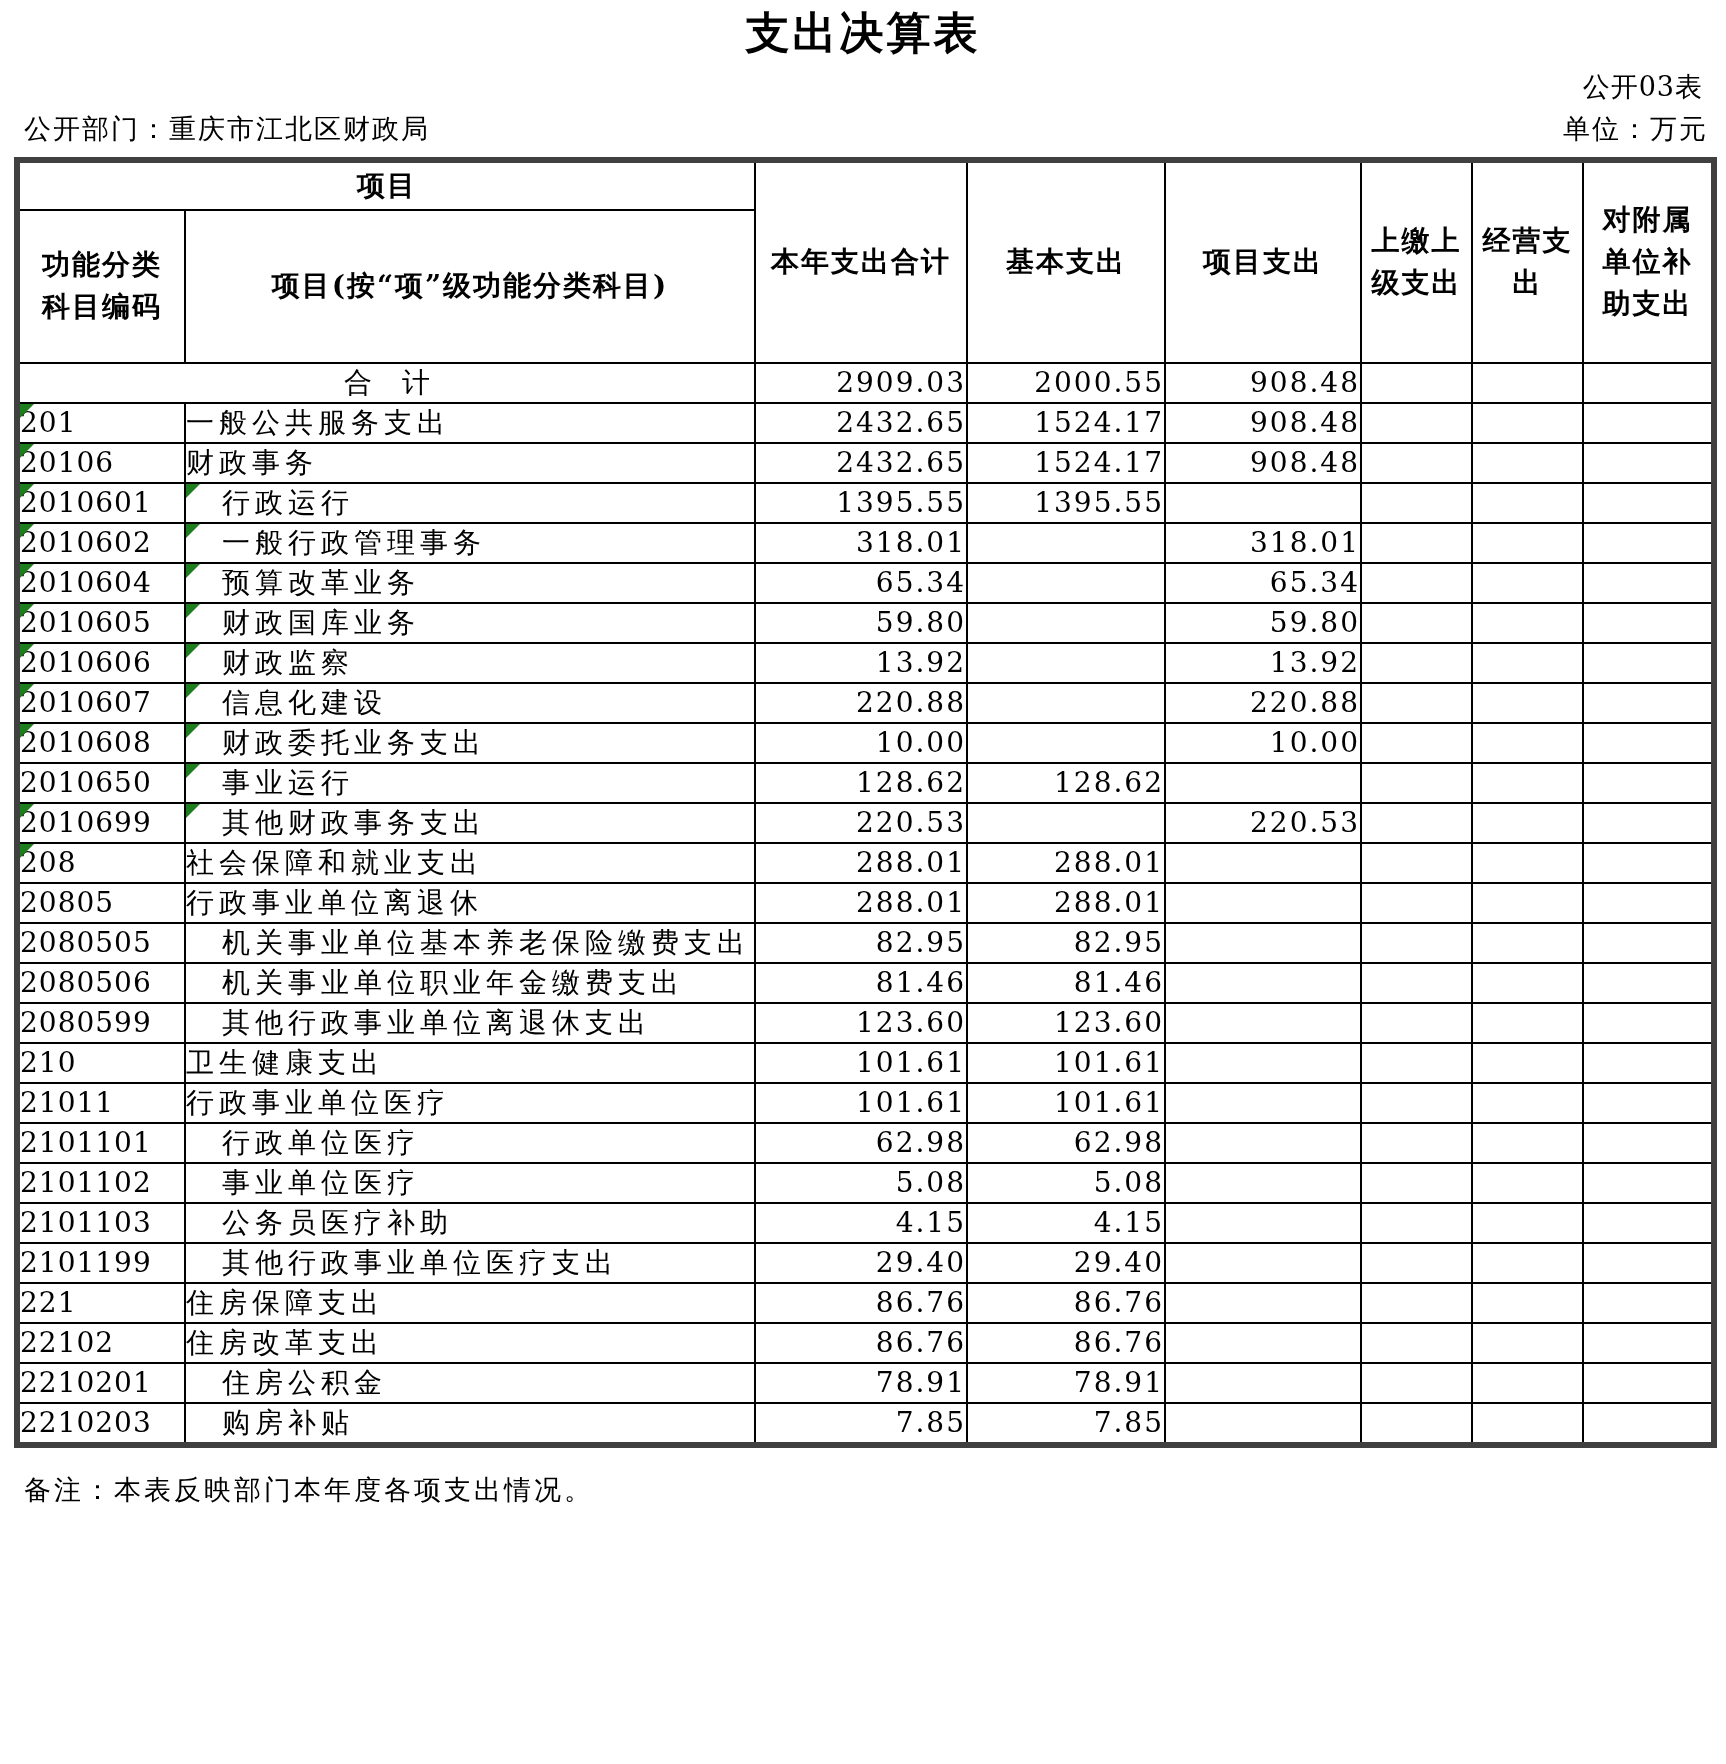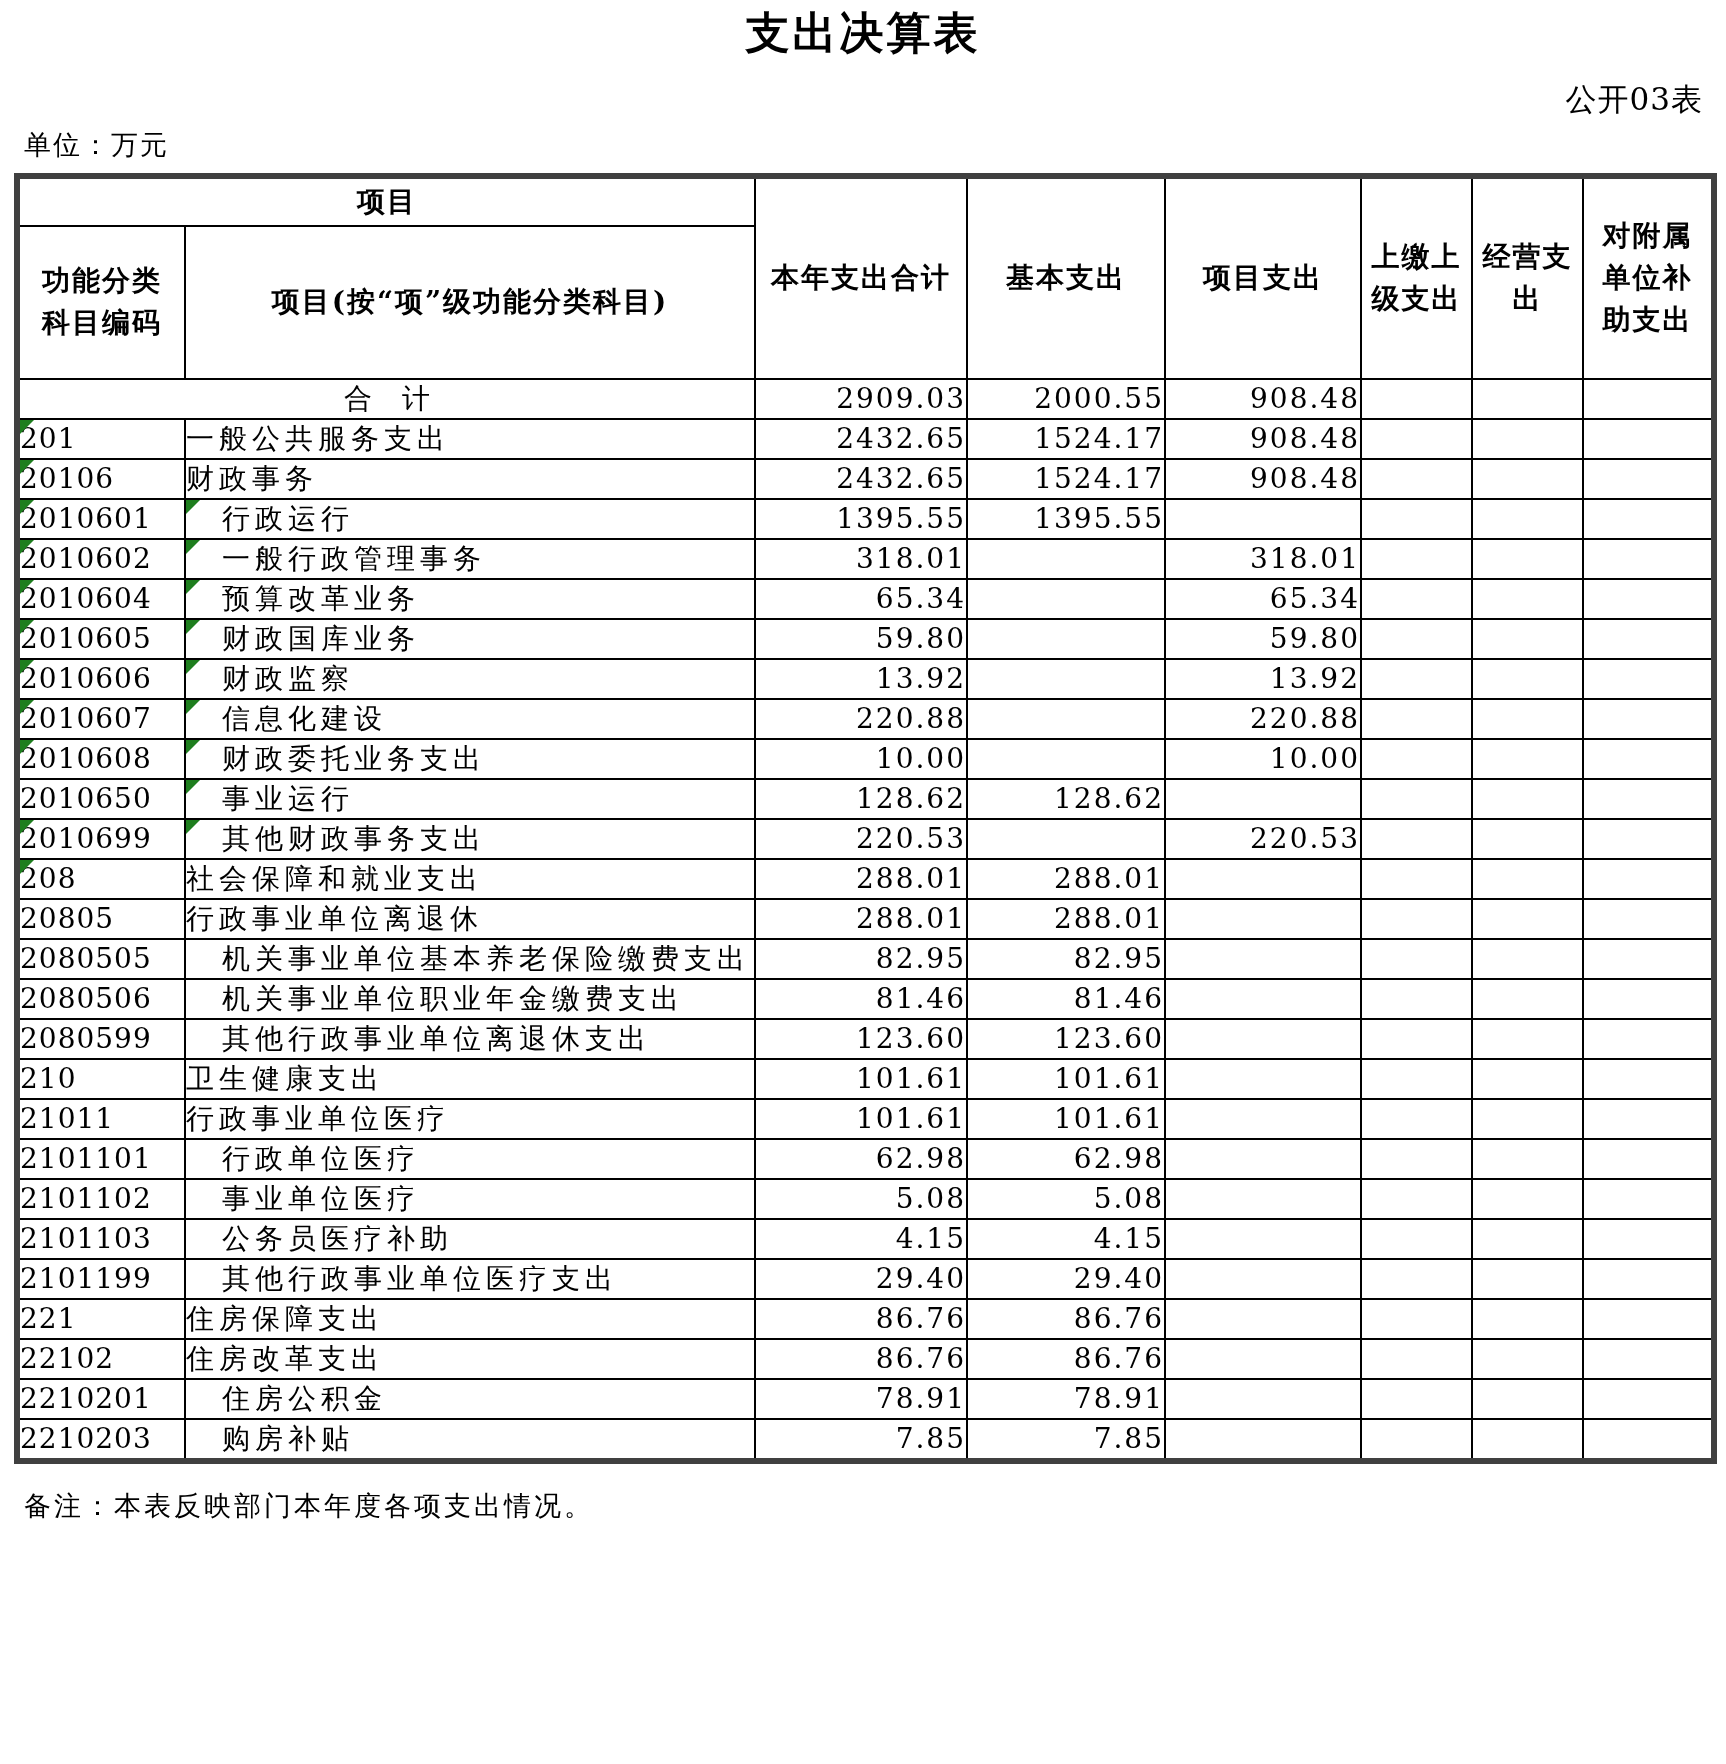--- a/index.html
+++ b/index.html
@@ -17,24 +17,24 @@
   }
   .page-title {
     margin-top: 8px;
     text-align: center;
     font-size: 44px;
     font-weight: bold;
     letter-spacing: 3px;
     line-height: 1.15;
   }
   .sheet-no {
-    margin-top: 20px;
+    margin-top: 10px;
     text-align: right;
     padding-right: 23px;
-    font-size: 31px;
+    font-size: 27px;
     letter-spacing: 1px;
   }
   .meta-line {
     margin-top: 6px;
     margin-bottom: 10px;
     display: flex;
     justify-content: space-between;
     font-size: 27px;
     letter-spacing: 2px;
     padding-left: 24px;
@@ -109,20 +109,21 @@
   }
 </style>
 </head>
 <body>
 
 <div class="page-title">支出决算表</div>
 
 <div class="sheet-no">公开03表</div>
 
 <div class="meta-line">
+  <span>公开部门：重庆市江北区财政局</span>
   <span>单位：万元</span>
 </div>
 
 <table class="report">
   <colgroup>
     <col style="width:168px">
       <col style="width:570px">
       <col style="width:212px">
     <col style="width:198px">
       <col style="width:196px">

